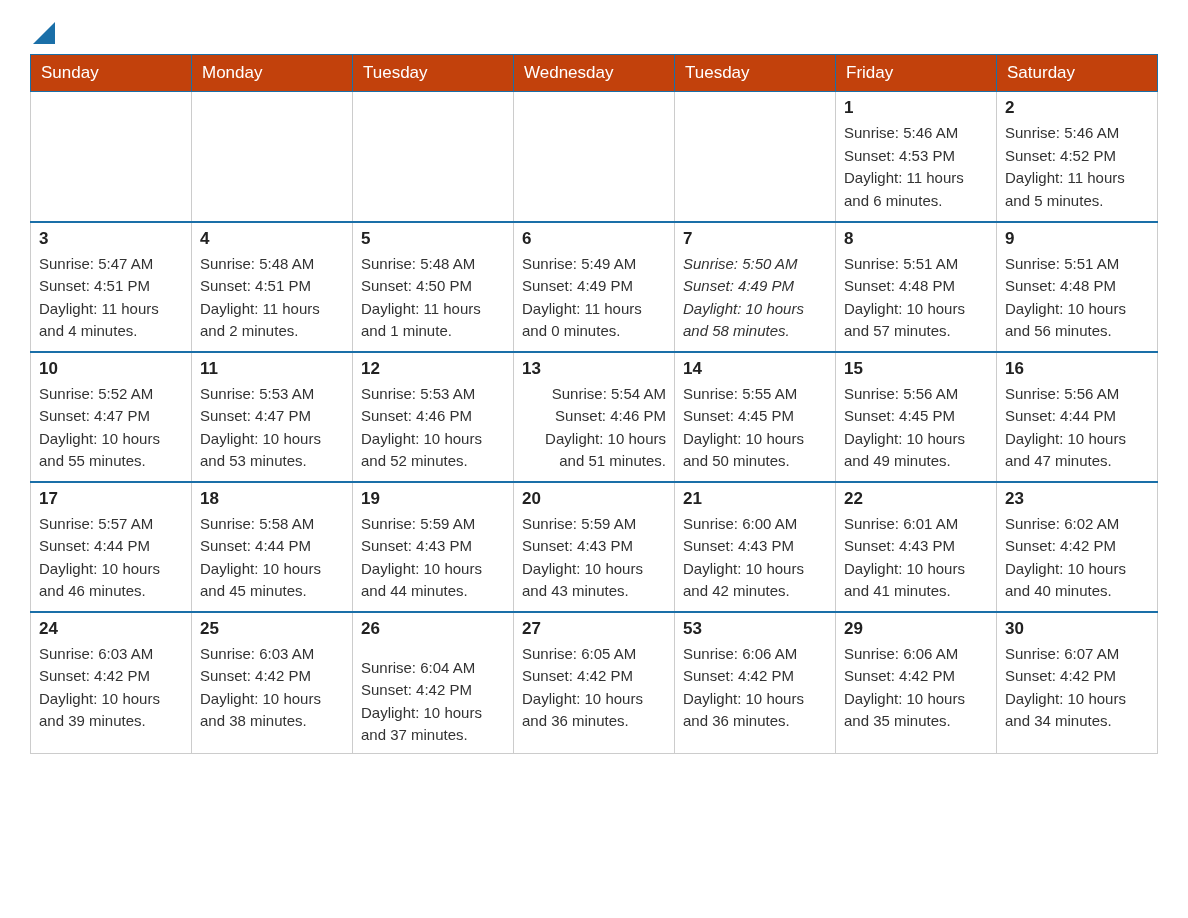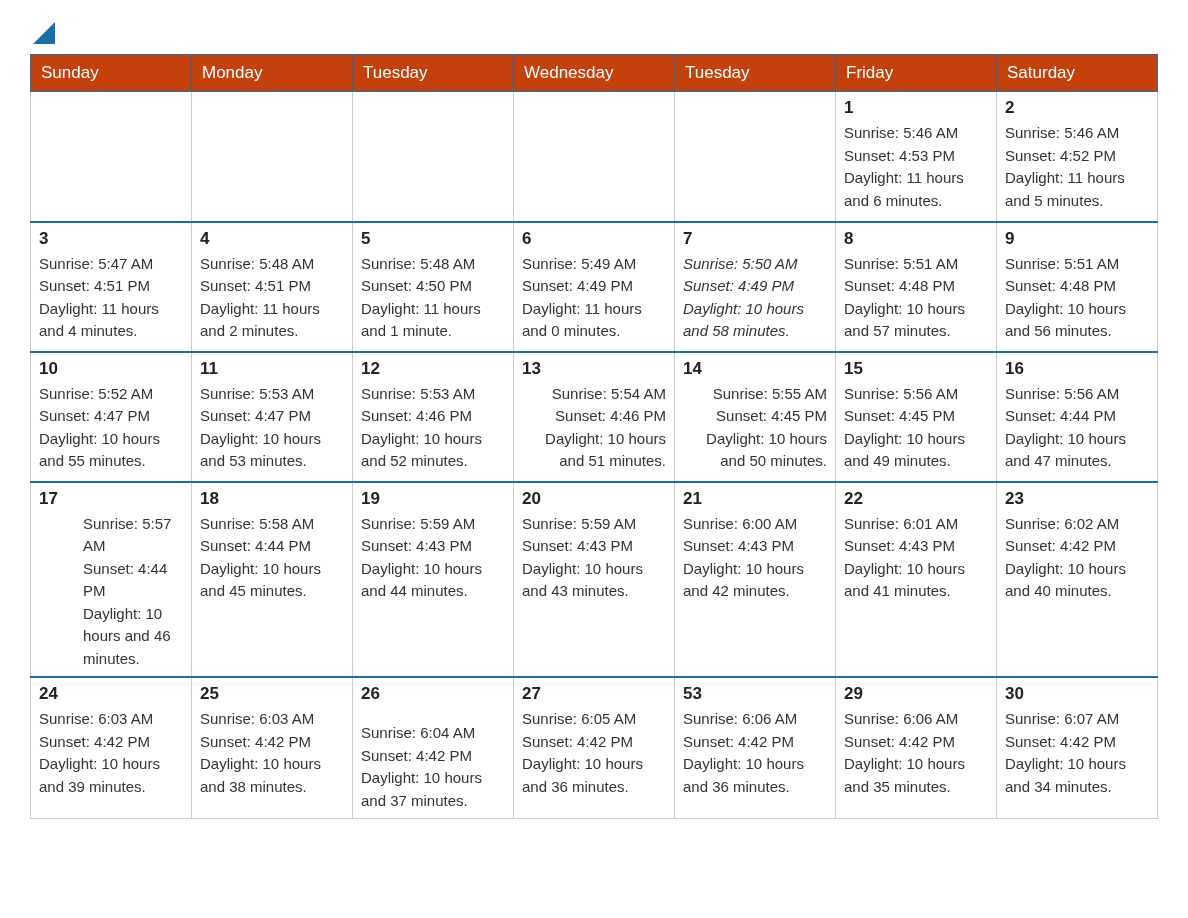--- a/index.html
+++ b/index.html
@@ -212,41 +212,41 @@
 Daylight: 10 hours and 52 minutes.</div>
         </td>
         <td>
           <div class="day-number">13</div>
           <div class="day-info" style="white-space: pre-line; text-align: right;">Sunrise: 5:54 AM
 Sunset: 4:46 PM
 Daylight: 10 hours and 51 minutes.</div>
         </td>
         <td>
           <div class="day-number">14</div>
-          <div class="day-info" style="white-space: pre-line; text-align: right;">Sunrise: 5:55 AM
+          <div class="day-info" style="white-space: pre-line;">Sunrise: 5:55 AM
 Sunset: 4:45 PM
 Daylight: 10 hours and 50 minutes.</div>
         </td>
         <td>
           <div class="day-number">15</div>
           <div class="day-info" style="white-space: pre-line;">Sunrise: 5:56 AM
 Sunset: 4:45 PM
 Daylight: 10 hours and 49 minutes.</div>
         </td>
         <td>
           <div class="day-number">16</div>
           <div class="day-info" style="white-space: pre-line;">Sunrise: 5:56 AM
 Sunset: 4:44 PM
 Daylight: 10 hours and 47 minutes.</div>
         </td>
       </tr>
       <tr>
         <td>
           <div class="day-number">17</div>
-          <div class="day-info" style="white-space: pre-line; margin-left: 44px;">Sunrise: 5:57 AM
+          <div class="day-info" style="white-space: pre-line;">Sunrise: 5:57 AM
 Sunset: 4:44 PM
 Daylight: 10 hours and 46 minutes.</div>
         </td>
         <td>
           <div class="day-number">18</div>
           <div class="day-info" style="white-space: pre-line;">Sunrise: 5:58 AM
 Sunset: 4:44 PM
 Daylight: 10 hours and 45 minutes.</div>
         </td>
         <td>

